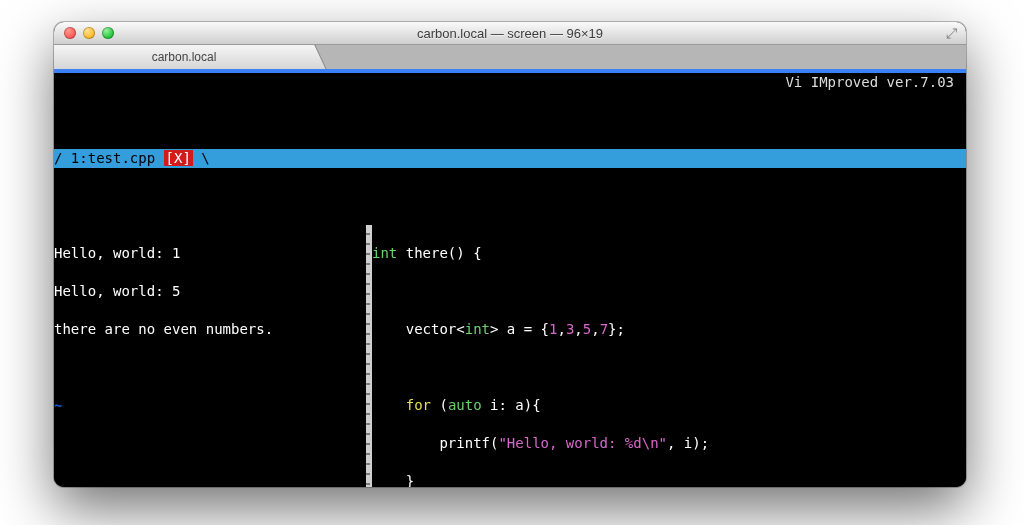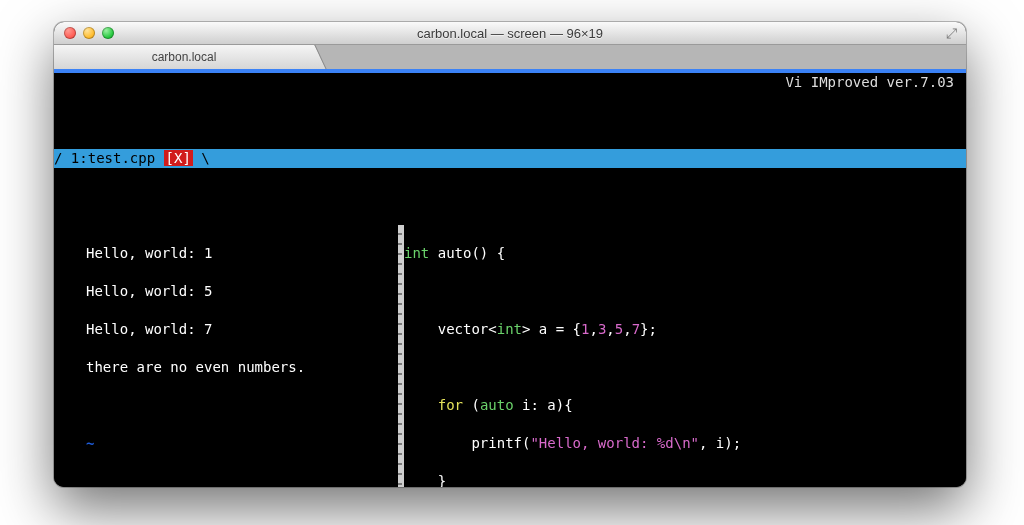--- a/index.html
+++ b/index.html
@@ -80,21 +80,21 @@
   .row{height:19px;}
   .blue-bg{background:var(--statusbar-blue);color:#000;}
   .blue-bg .wht{color:#000000;}
   .kw{color:var(--kw-yellow);}
   .ty{color:var(--kw-green);}
   .str{color:var(--kw-magenta);}
   .num{color:var(--kw-magenta);}
   .tilde{color:var(--tilde);font-weight:bold;}
   .warnbox{background:var(--red-warn);color:#fff;padding:0 2px;}
   .panes{display:flex;height:266px;}
-  .left{width:312px;overflow:hidden;padding-left:32px;}
+  .left{width:312px;overflow:hidden;}
   .sep{width:4px;background:repeating-linear-gradient(#cfcfcf,#cfcfcf 8px,#7a7a7a 8px,#7a7a7a 10px);}
   .sep2{width:2px;background:#cfcfcf;}
   .right{flex:1;overflow:hidden;}
   .viinfo{position:absolute;right:12px;top:0;line-height:19px;color:#ddd;}
 </style>
 </head>
 <body>
 
 <div class="shadow">
 
@@ -117,38 +117,37 @@
   <div class="term">
     <div class="viinfo">Vi IMproved ver.7.03</div>
 
     <div class="row blue-bg"><span class="wht">/ 1:test.cpp </span><span class="warnbox">[X]</span><span class="wht"> \</span></div>
 
     <div class="panes">
 
       <div class="left">
 <div class="row">Hello, world: 1</div>
 <div class="row">Hello, world: 5</div>
-<div class="row">Hello, world: 7</div>
 <div class="row">there are no even numbers.</div>
 <div class="row"> </div>
 <div class="row tilde">~</div>
 
 
 
 
 
 
 
       </div>
 
       <div class="sep"></div>
       <div class="sep2"></div>
 
       <div class="right">
-<div class="row"><span class="ty">int</span><span> auto() {</span></div>
+<div class="row"><span class="ty">int</span><span> there() {</span></div>
 <div class="row"> </div>
 <div class="row"><span>    vector&lt;</span><span class="ty">int</span><span>&gt; a = {</span><span class="num">1</span><span>,</span><span class="num">3</span><span>,</span><span class="num">5</span><span>,</span><span class="num">7</span><span>};</span></div>
 <div class="row"> </div>
 <div class="row"><span>    </span><span class="kw">for</span><span> (</span><span class="ty">auto</span><span> i: a){</span></div>
 <div class="row"><span>        printf(</span><span class="str">"Hello, world: %d\n"</span><span>, i);</span></div>
 <div class="row"><span>    }</span></div>
 
 
 
 

